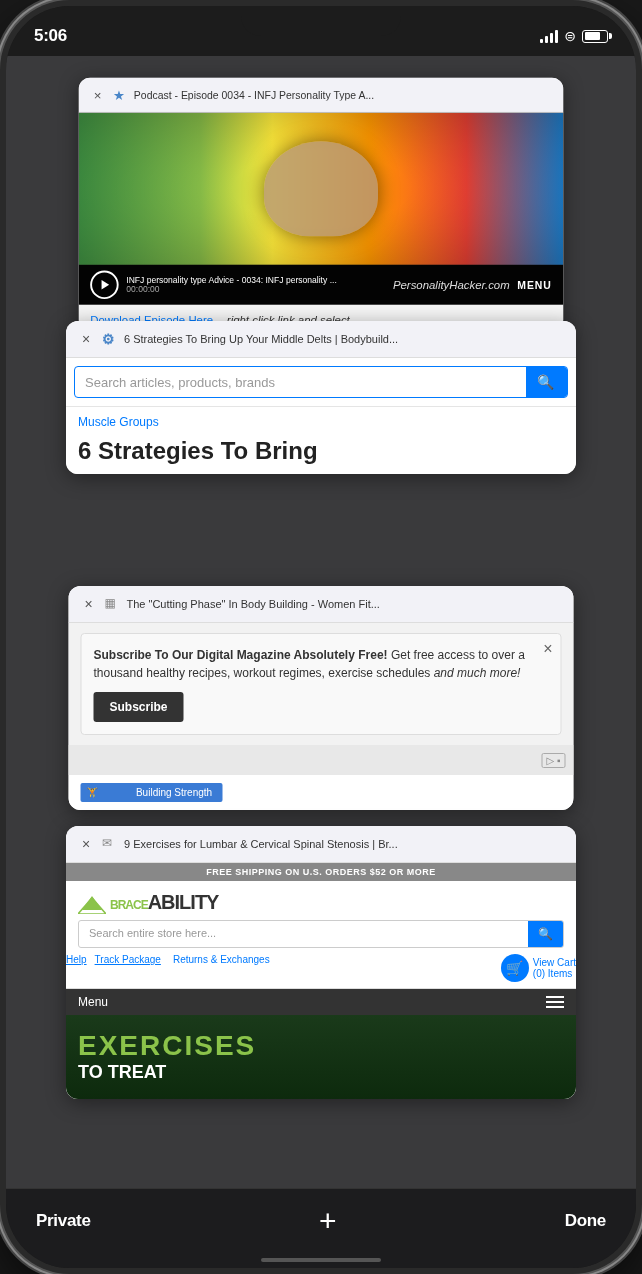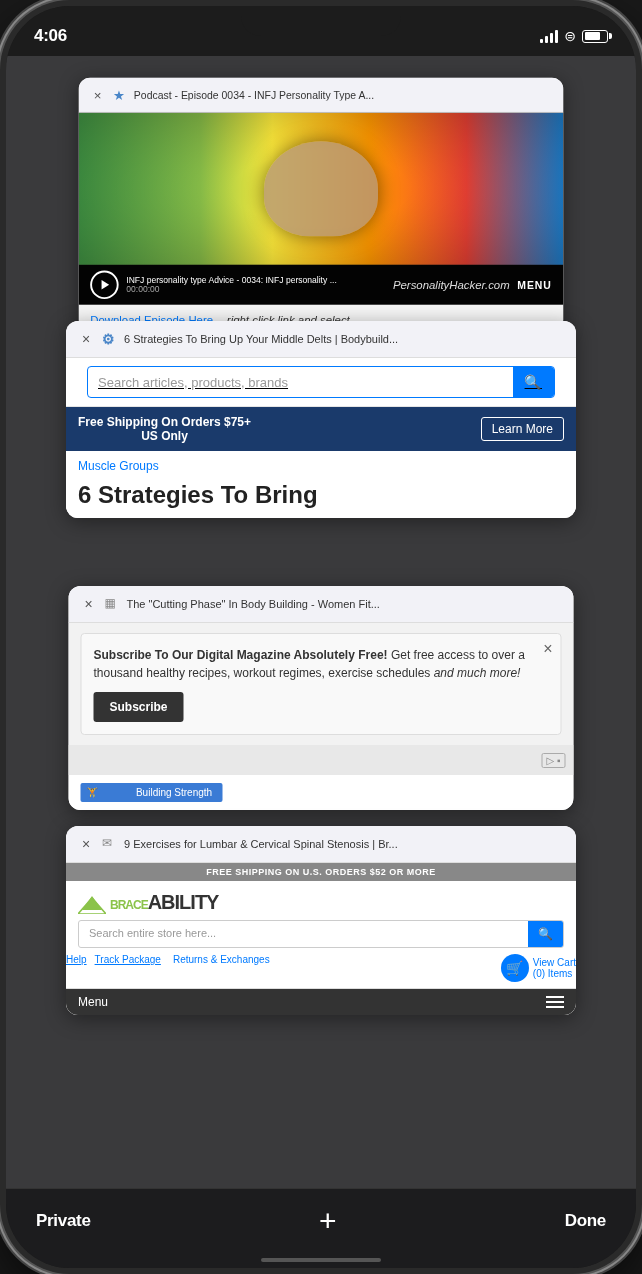--- a/index.html
+++ b/index.html
@@ -303,24 +303,23 @@
       transform: translateX(-50%) translateY(0px);
       top: 265px;
       z-index: 2;
     }
 
     .tab-2 .tab-content {
       background: #fff;
     }
 
     .search-bar-container {
-      padding: 8px 21px;
+      padding: 8px 8px;
       background: #fff;
       border-bottom: 1px solid #e5e5e5;
-      text-decoration: underline;
     }
 
     .search-bar {
       display: flex;
       align-items: center;
       border: 1.5px solid #007aff;
       border-radius: 4px;
       overflow: hidden;
     }
 
@@ -688,21 +687,21 @@
     }
   </style>
 </head>
 <body>
 
 <div class="phone-frame">
   <div class="phone-inner">
     <div class="notch"></div>
 
     <div class="status-bar">
-      <span class="status-time">4:06</span>
+      <span class="status-time">5:06</span>
       <div class="status-icons">
         <div class="signal-bars">
           <div class="signal-bar" style="height:4px"></div>
           <div class="signal-bar" style="height:7px"></div>
           <div class="signal-bar" style="height:10px"></div>
           <div class="signal-bar" style="height:13px"></div>
         </div>
         <span class="wifi-icon">⊜</span>
         <div class="battery">
           <div class="battery-fill"></div>
@@ -749,27 +748,20 @@
           <span class="tab-close">×</span>
           <span class="tab-favicon" style="color:#4a86c8;font-size:14px;font-weight:900;">⚙</span>
           <span class="tab-title">6 Strategies To Bring Up Your Middle Delts | Bodybuild...</span>
         </div>
         <div class="tab-content">
           <div class="search-bar-container">
             <div class="search-bar">
               <span class="search-input-mock">Search articles, products, brands</span>
               <div class="search-btn-mock">🔍</div>
             </div>
-          </div>
-          <div class="shipping-banner">
-            <div>
-              <div class="shipping-text">Free Shipping On Orders $75+</div>
-              <div class="shipping-text">US Only</div>
-            </div>
-            <button class="learn-more-btn">Learn More</button>
           </div>
           <div class="muscle-groups-label">Muscle Groups</div>
           <div class="article-title-large">6 Strategies To Bring</div>
         </div>
       </div>
 
       <div class="tab-card tab-3">
         <div class="tab-header">
           <span class="tab-close">×</span>
           <span class="tab-favicon" style="color:#888;font-size:12px;">▦</span>
@@ -836,20 +828,24 @@
             </div>
           </div>
           <div class="menu-bar">
             <span class="menu-label">Menu</span>
             <div class="hamburger">
               <div class="hamburger-line"></div>
               <div class="hamburger-line"></div>
               <div class="hamburger-line"></div>
             </div>
           </div>
+          <div class="exercises-banner">
+            <div class="exercises-title">EXERCISES</div>
+            <div class="exercises-subtitle">TO TREAT</div>
+          </div>
         </div>
       </div>
 
     </div>
 
     <div class="bottom-toolbar">
       <span class="toolbar-btn">Private</span>
       <span class="toolbar-plus">+</span>
       <span class="toolbar-btn">Done</span>
     </div>

